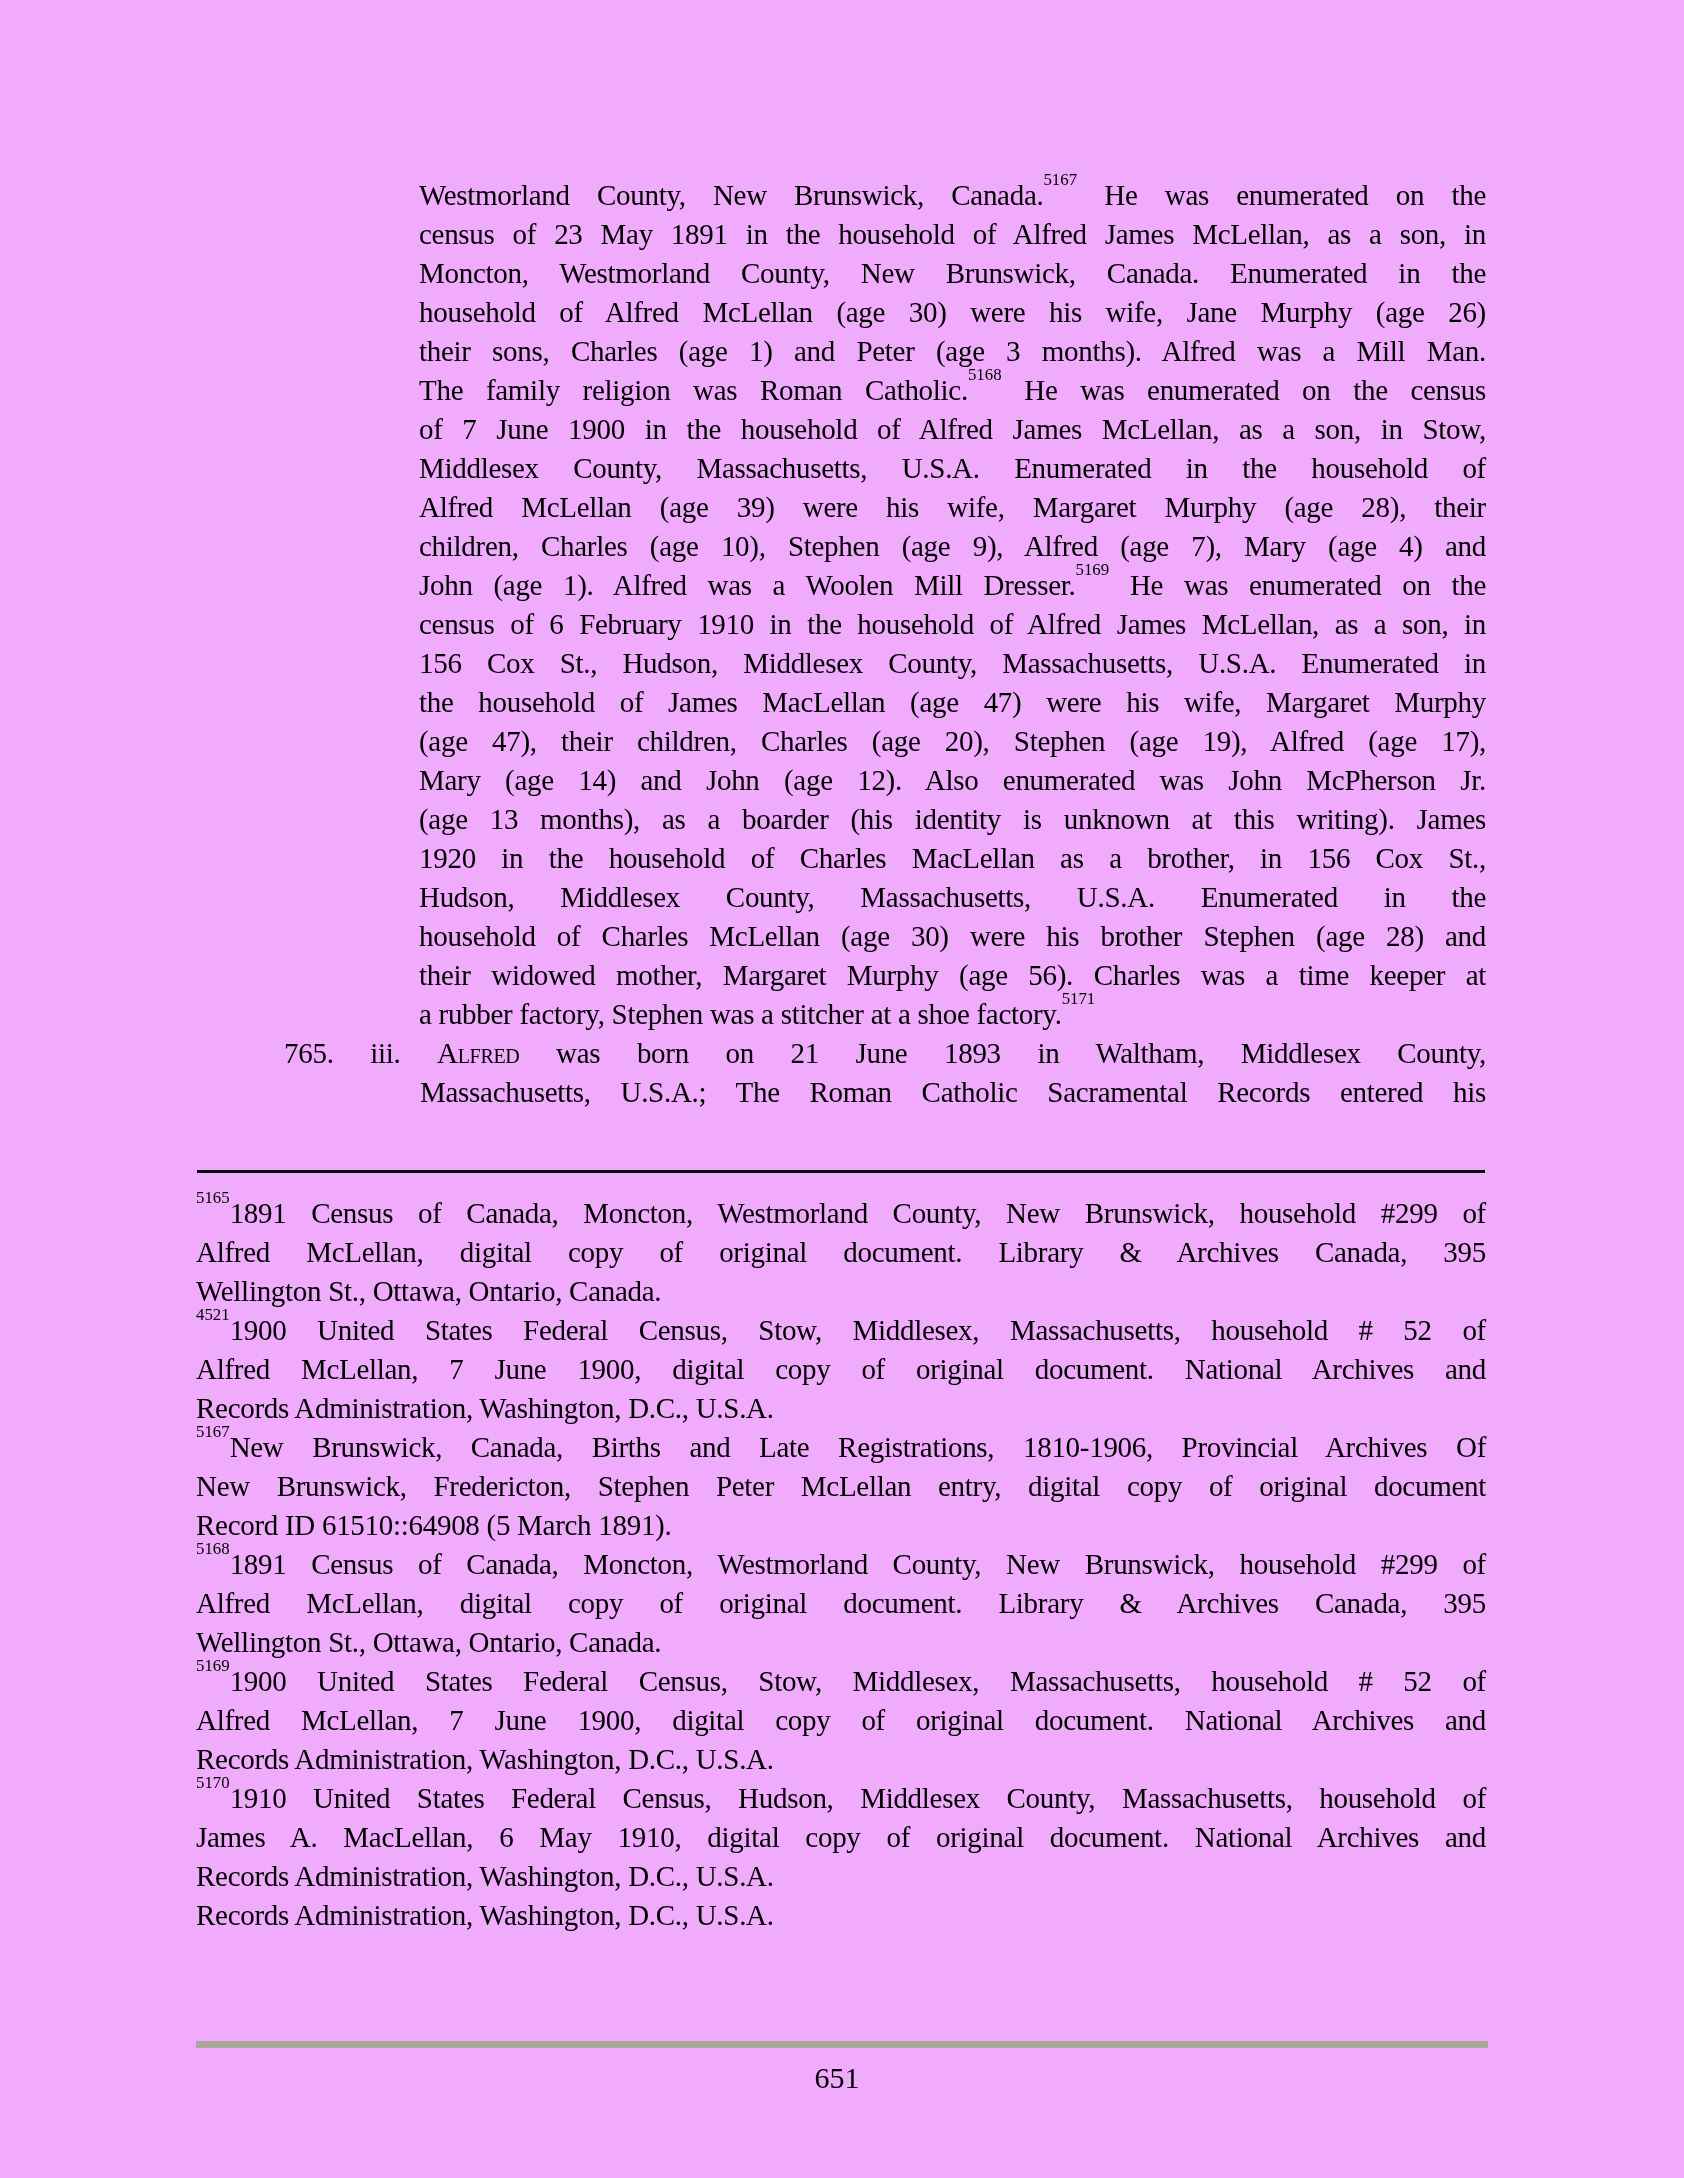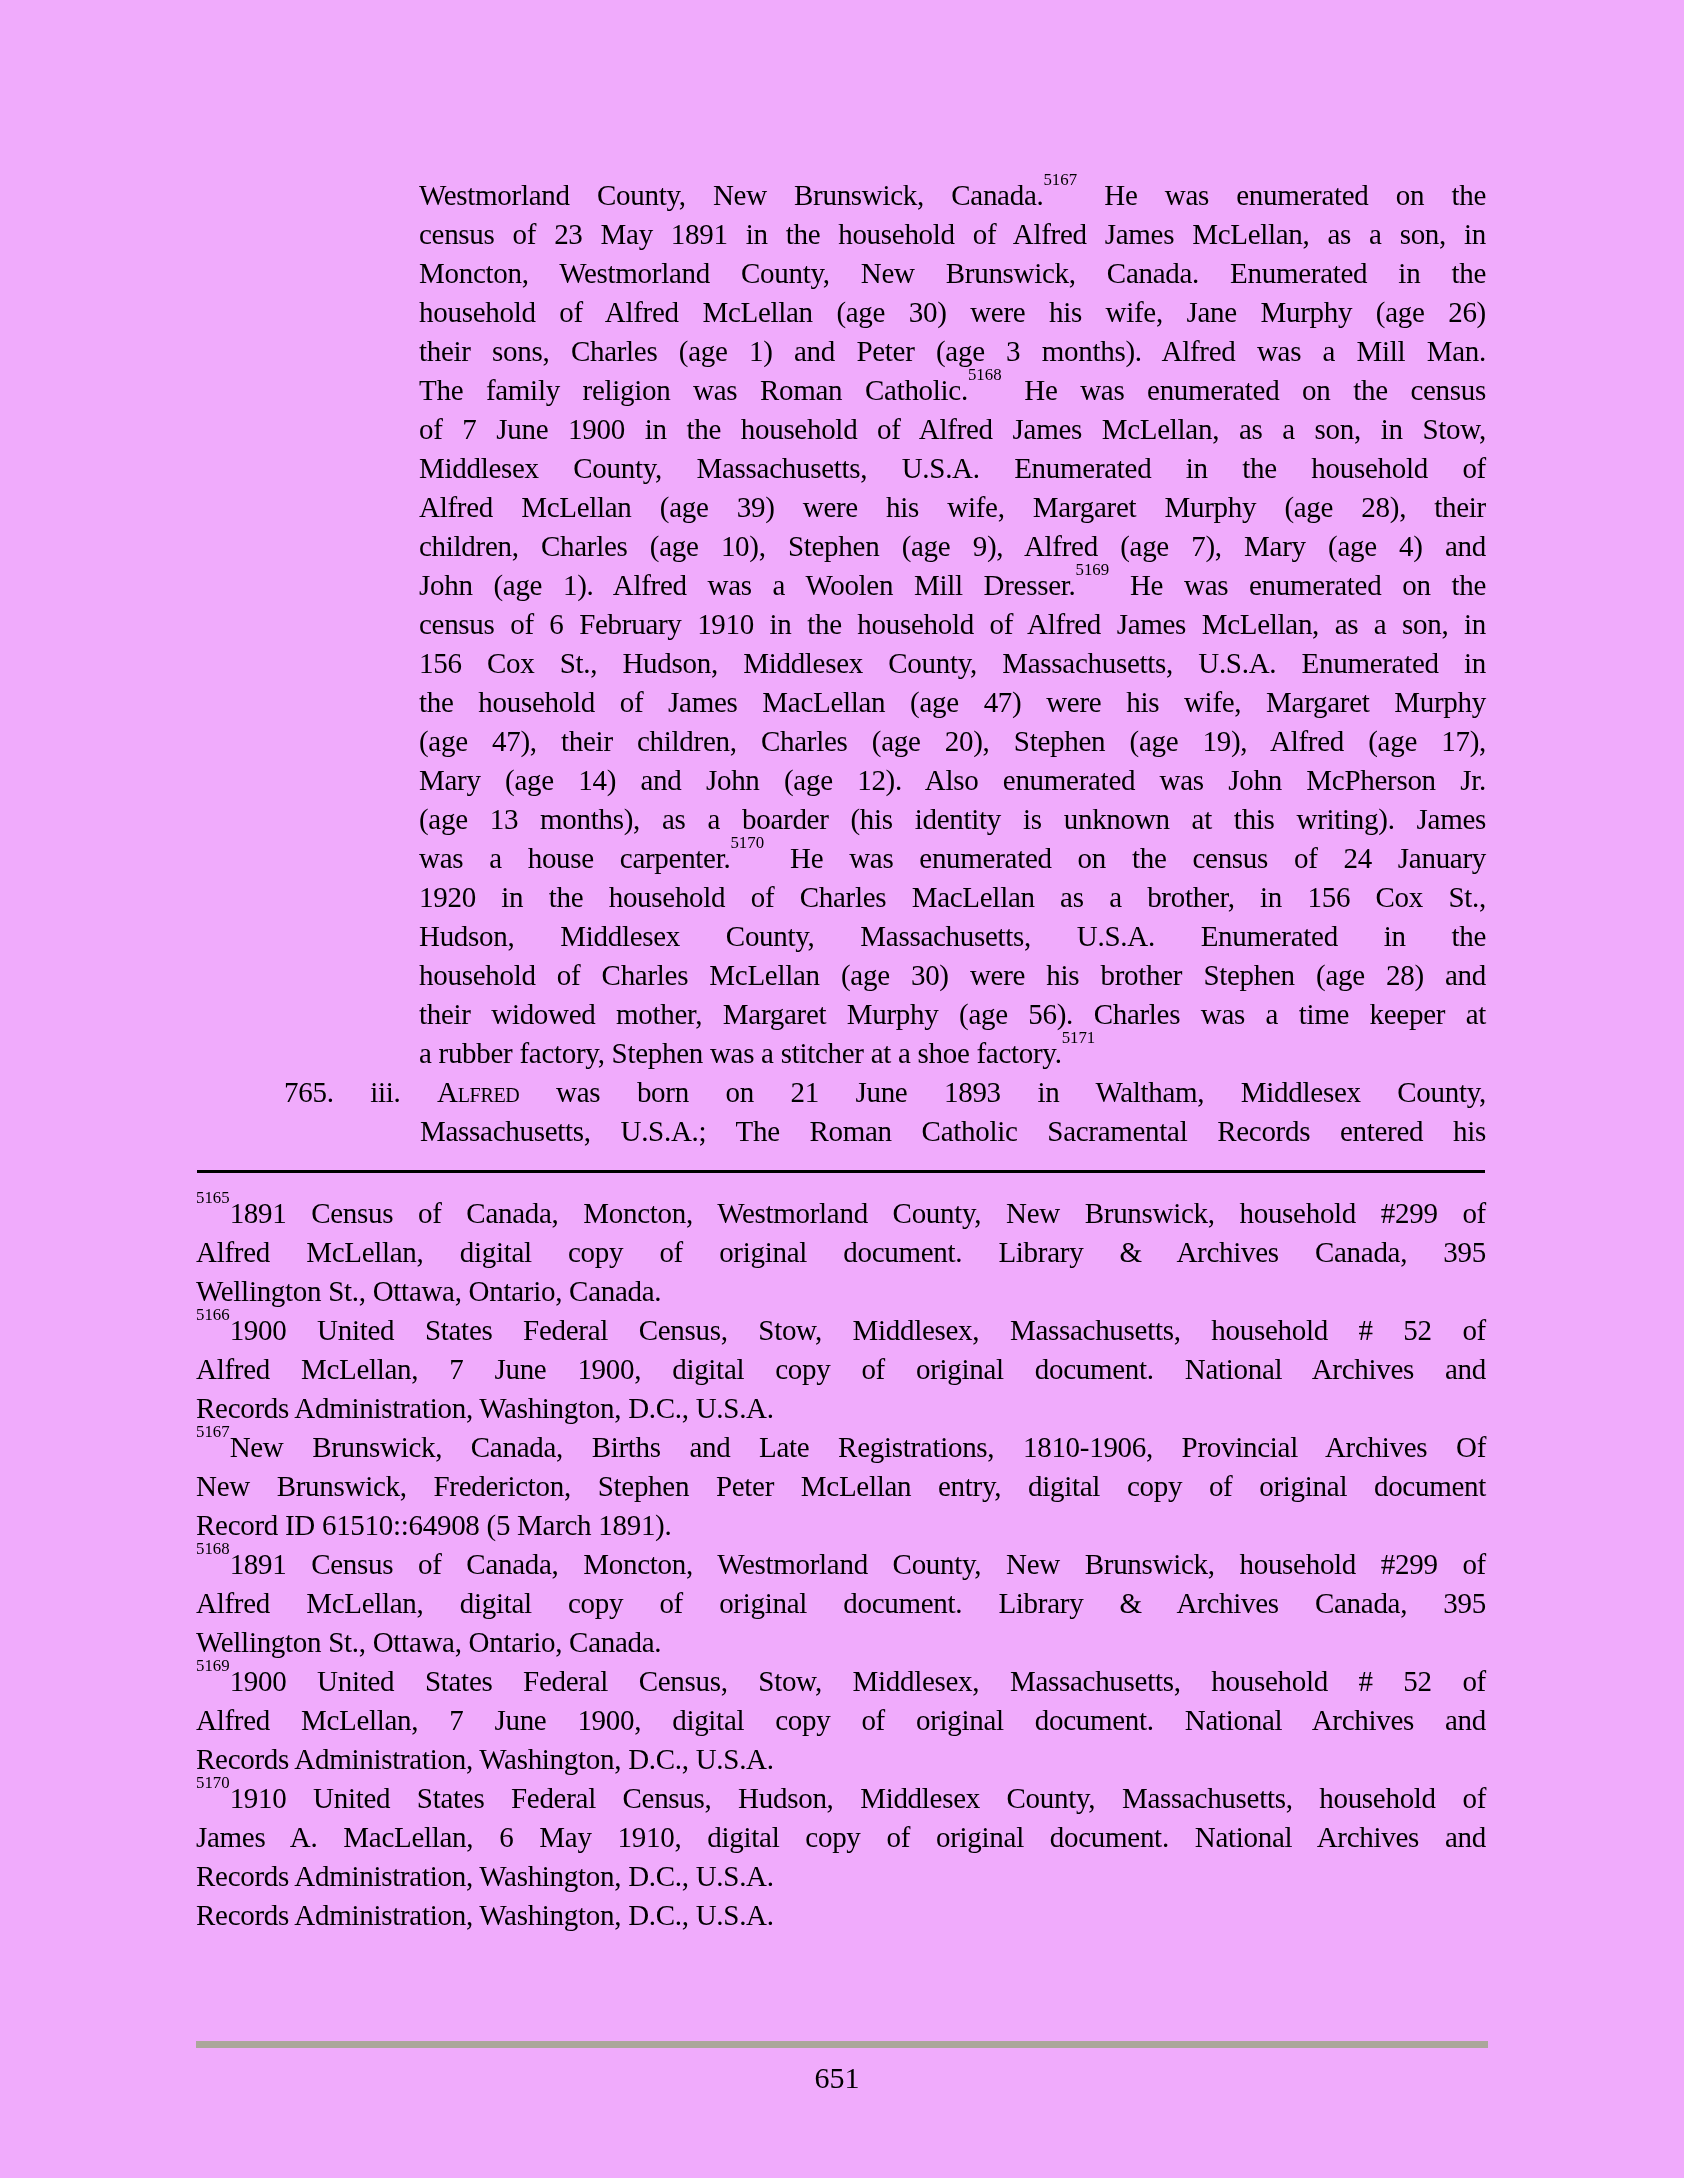--- a/index.html
+++ b/index.html
@@ -62,41 +62,40 @@
         <div class="line">Middlesex County, Massachusetts, U.S.A. Enumerated in the household of</div>
         <div class="line">Alfred McLellan (age 39) were his wife, Margaret Murphy (age 28), their</div>
         <div class="line">children, Charles (age 10), Stephen (age 9), Alfred (age 7), Mary (age 4) and</div>
         <div class="line">John (age 1). Alfred was a Woolen Mill Dresser.<sup class="fnref">5169</sup> He was enumerated on the</div>
         <div class="line">census of 6 February 1910 in the household of Alfred James McLellan, as a son, in</div>
         <div class="line">156 Cox St., Hudson, Middlesex County, Massachusetts, U.S.A. Enumerated in</div>
         <div class="line">the household of James MacLellan (age 47) were his wife, Margaret Murphy</div>
         <div class="line">(age 47), their children, Charles (age 20), Stephen (age 19), Alfred (age 17),</div>
         <div class="line">Mary (age 14) and John (age 12). Also enumerated was John McPherson Jr.</div>
         <div class="line">(age 13 months), as a boarder (his identity is unknown at this writing). James</div>
-        <div class="line">was a house carpenter.<sup class="fnref">5170</sup> He was enumerated on the census of 24 January</div>
         <div class="line">1920 in the household of Charles MacLellan as a brother, in 156 Cox St.,</div>
         <div class="line">Hudson, Middlesex County, Massachusetts, U.S.A. Enumerated in the</div>
         <div class="line">household of Charles McLellan (age 30) were his brother Stephen (age 28) and</div>
         <div class="line">their widowed mother, Margaret Murphy (age 56). Charles was a time keeper at</div>
         <div class="line end">a rubber factory, Stephen was a stitcher at a shoe factory.<sup class="fnref">5171</sup></div>
       </div>
 
     <div class="entry">
       <div class="line entry-first">765. iii. <span class="sc">Alfred</span> was born on 21 June 1893 in Waltham, Middlesex County,</div>
       <div class="line entry-cont">Massachusetts, U.S.A.; The Roman Catholic Sacramental Records entered his</div>
     </div>
   </div>
 
   <div class="fnsep" style="background: rgb(0, 0, 0);"></div>
 
   <div class="footnotes">
       <div class="line"><sup class="fnref">5165</sup>1891 Census of Canada, Moncton, Westmorland County, New Brunswick, household #299 of</div>
       <div class="line">Alfred McLellan, digital copy of original document. Library &amp; Archives Canada, 395</div>
       <div class="line end">Wellington St., Ottawa, Ontario, Canada.</div>
-      <div class="line"><sup class="fnref">5166</sup>1900 United States Federal Census, Stow, Middlesex, Massachusetts, household # 52 of</div>
+      <div class="line"><sup class="fnref">4521</sup>1900 United States Federal Census, Stow, Middlesex, Massachusetts, household # 52 of</div>
       <div class="line">Alfred McLellan, 7 June 1900, digital copy of original document. National Archives and</div>
       <div class="line end">Records Administration, Washington, D.C., U.S.A.</div>
       <div class="line"><sup class="fnref">5167</sup>New Brunswick, Canada, Births and Late Registrations, 1810-1906, Provincial Archives Of</div>
       <div class="line">New Brunswick, Fredericton, Stephen Peter McLellan entry, digital copy of original document</div>
       <div class="line end">Record ID 61510::64908 (5 March 1891).</div>
       <div class="line"><sup class="fnref">5168</sup>1891 Census of Canada, Moncton, Westmorland County, New Brunswick, household #299 of</div>
       <div class="line">Alfred McLellan, digital copy of original document. Library &amp; Archives Canada, 395</div>
       <div class="line end">Wellington St., Ottawa, Ontario, Canada.</div>
       <div class="line"><sup class="fnref">5169</sup>1900 United States Federal Census, Stow, Middlesex, Massachusetts, household # 52 of</div>
       <div class="line">Alfred McLellan, 7 June 1900, digital copy of original document. National Archives and</div>

